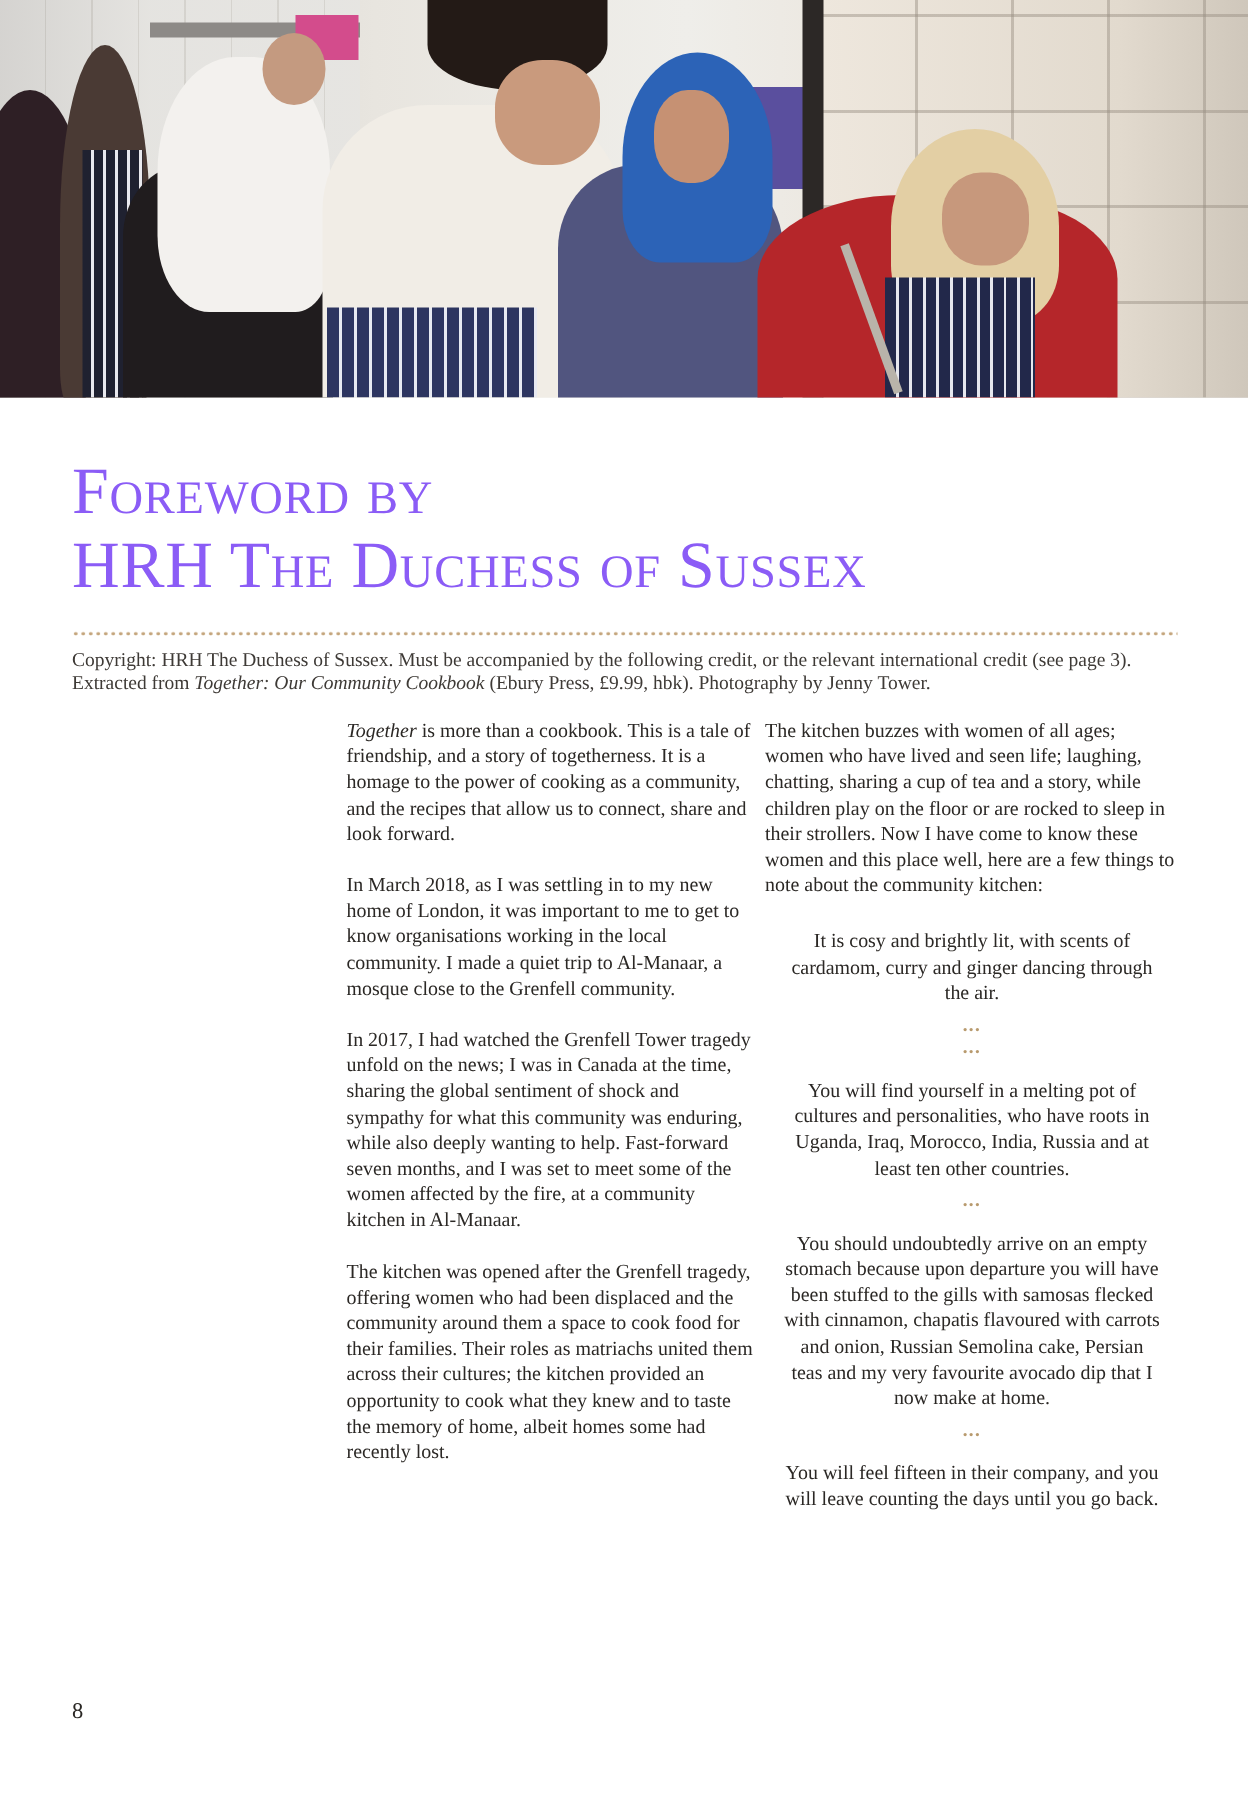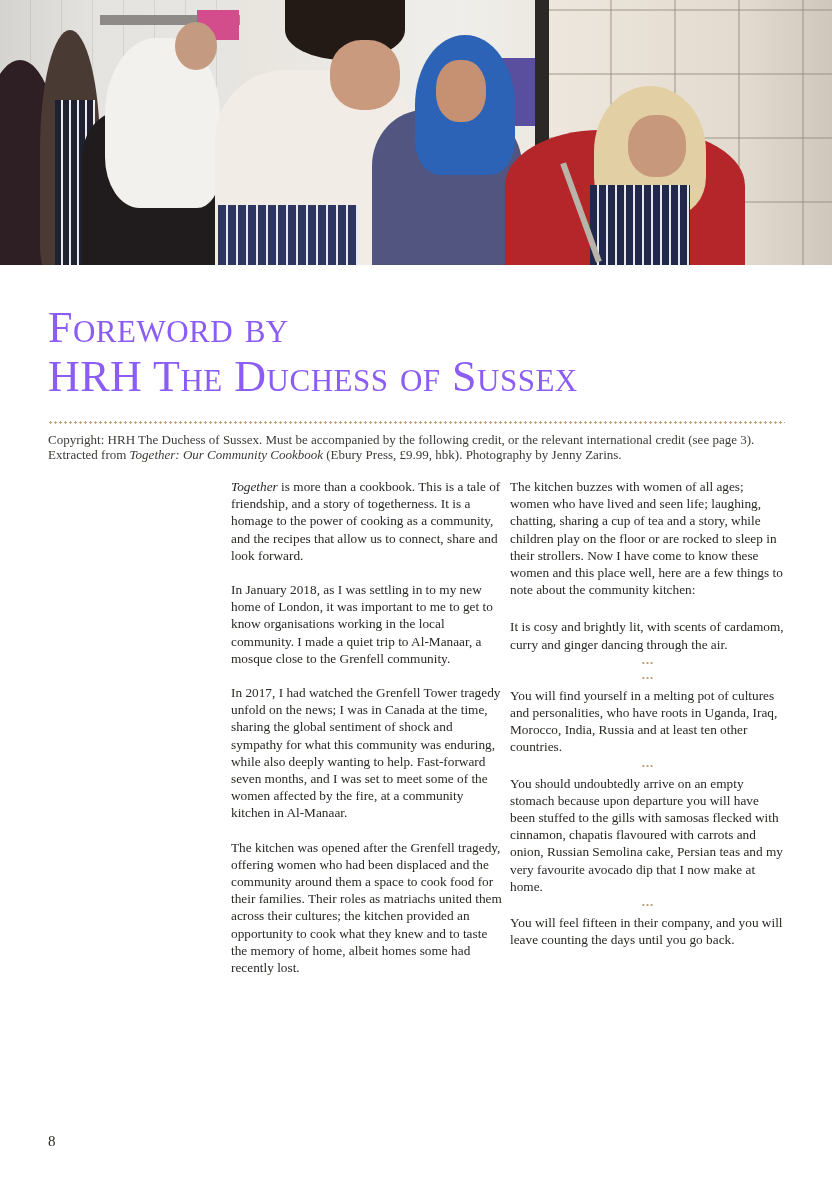--- a/index.html
+++ b/index.html
@@ -68,21 +68,21 @@
       font-family: "Liberation Serif", serif;
     }
     .credit i { }
 
     
     .col { position:absolute; font-size: 13.3px; line-height: 17.2px; color:#2b2825; }
     .col-left { left: 219px; top: 478px; width: 274px; margin-left: 12px; }
     .col-right { left: 510px; top: 478px; width: 276px; }
     .col p { margin: 0 0 17px 0; }
     .col p i { font-style: italic; }
-    .col-right .note { text-align:left; margin: 0; }
+    .col-right .note { text-align:center; margin: 12px; }
     .col-right .intro { margin-bottom: 20px; }
     .sep {
       display:block; text-align:center; color:#b89a6e; font-size: 9px; line-height: 9px;
       letter-spacing: 1px; margin: 6px 0 4px 0;
     }
     .page-number {
       position:absolute; left:48px; top:1133px; font-size: 15px; color:#2a2724;
       font-family: "Liberation Serif", serif;
     }
   </style>
@@ -118,26 +118,26 @@
 
 <h1 class="title">
   <span class="line1">Foreword by</span>
   <span class="line2">HRH The Duchess of Sussex</span>
 </h1>
 
 <div class="dotted-rule"></div>
 
 <div class="credit">
   <div>Copyright: HRH The Duchess of Sussex. Must be accompanied by the following credit, or the relevant international credit (see page 3).</div>
-  <div><span>Extracted from </span><i>Together: Our Community Cookbook</i><span> (Ebury Press, £9.99, hbk). Photography by Jenny Zarins.</span></div>
+  <div><span>Extracted from </span><i>Together: Our Community Cookbook</i><span> (Ebury Press, £9.99, hbk). Photography by Jenny Tower.</span></div>
 </div>
 
 <div class="col col-left">
   <p><i>Together</i><span> is more than a cookbook. This is a tale of friendship, and a story of togetherness. It is a homage to the power of cooking as a community, and the recipes that allow us to connect, share and look forward.</span></p>
-  <p><span>In January 2018, as I was settling in to my new home of London, it was important to me to get to know organisations working in the local community. I made a quiet trip to Al-Manaar, a mosque close to the Grenfell community.</span></p>
+  <p><span>In March 2018, as I was settling in to my new home of London, it was important to me to get to know organisations working in the local community. I made a quiet trip to Al-Manaar, a mosque close to the Grenfell community.</span></p>
   <p><span>In 2017, I had watched the Grenfell Tower tragedy unfold on the news; I was in Canada at the time, sharing the global sentiment of shock and sympathy for what this community was enduring, while also deeply wanting to help. Fast-forward seven months, and I was set to meet some of the women affected by the fire, at a community kitchen in Al-Manaar.</span></p>
   <p><span>The kitchen was opened after the Grenfell tragedy, offering women who had been displaced and the community around them a space to cook food for their families. Their roles as matriachs united them across their cultures; the kitchen provided an opportunity to cook what they knew and to taste the memory of home, albeit homes some had recently lost.</span></p>
 </div>
 
 <div class="col col-right">
   <p class="intro">The kitchen buzzes with women of all ages; women who have lived and seen life; laughing, chatting, sharing a cup of tea and a story, while children play on the floor or are rocked to sleep in their strollers. Now I have come to know these women and this place well, here are a few things to note about the community kitchen:</p>
   <p class="note">It is cosy and brightly lit, with scents of cardamom, curry and ginger dancing through the air.</p>
   <span class="sep">•••</span>
   <span class="sep">•••</span>
   <p class="note">You will find yourself in a melting pot of cultures and personalities, who have roots in Uganda, Iraq, Morocco, India, Russia and at least ten other countries.</p>

